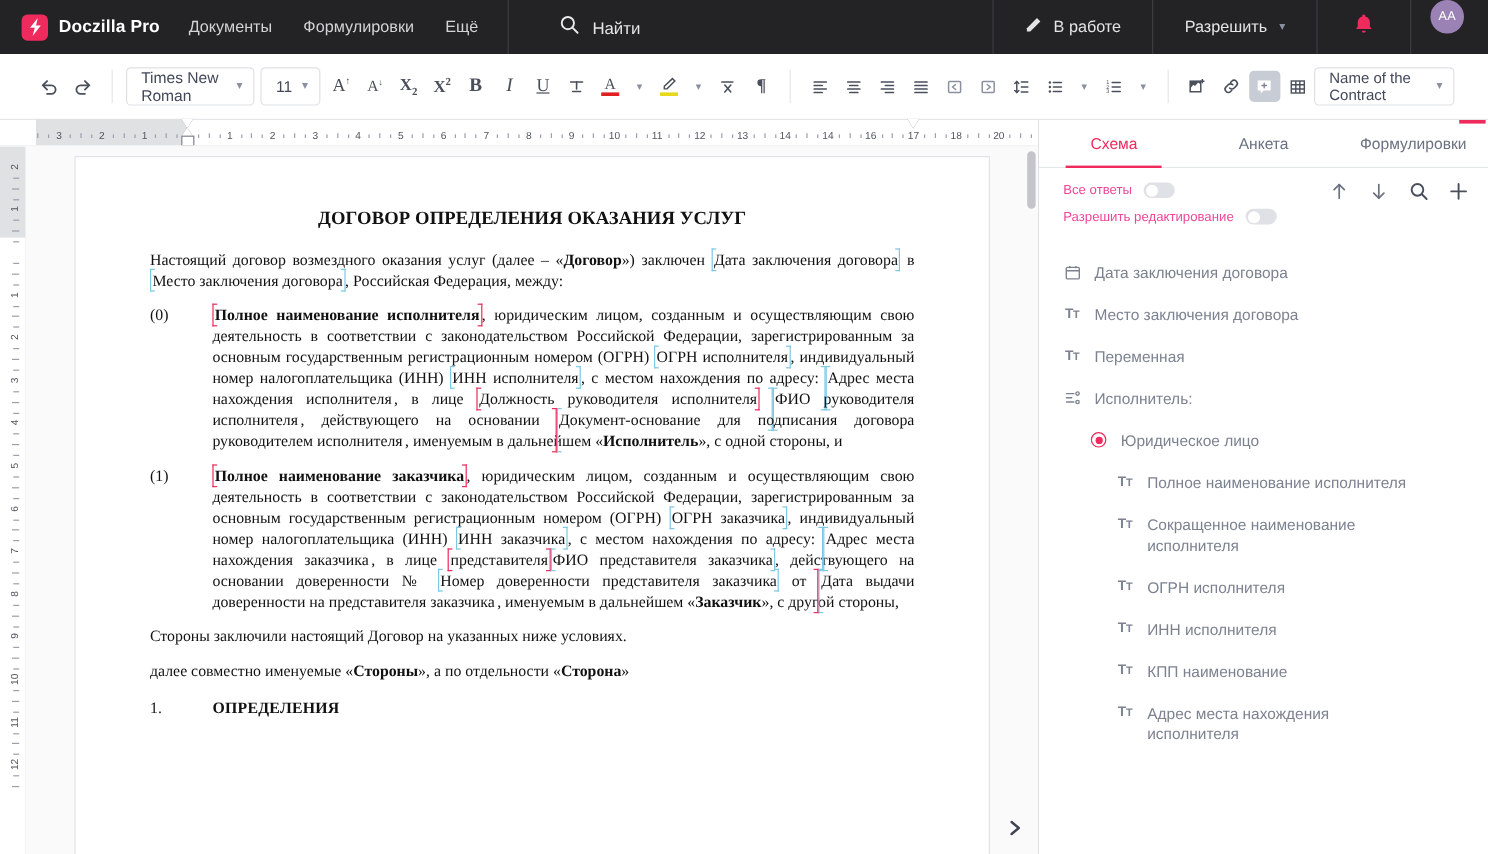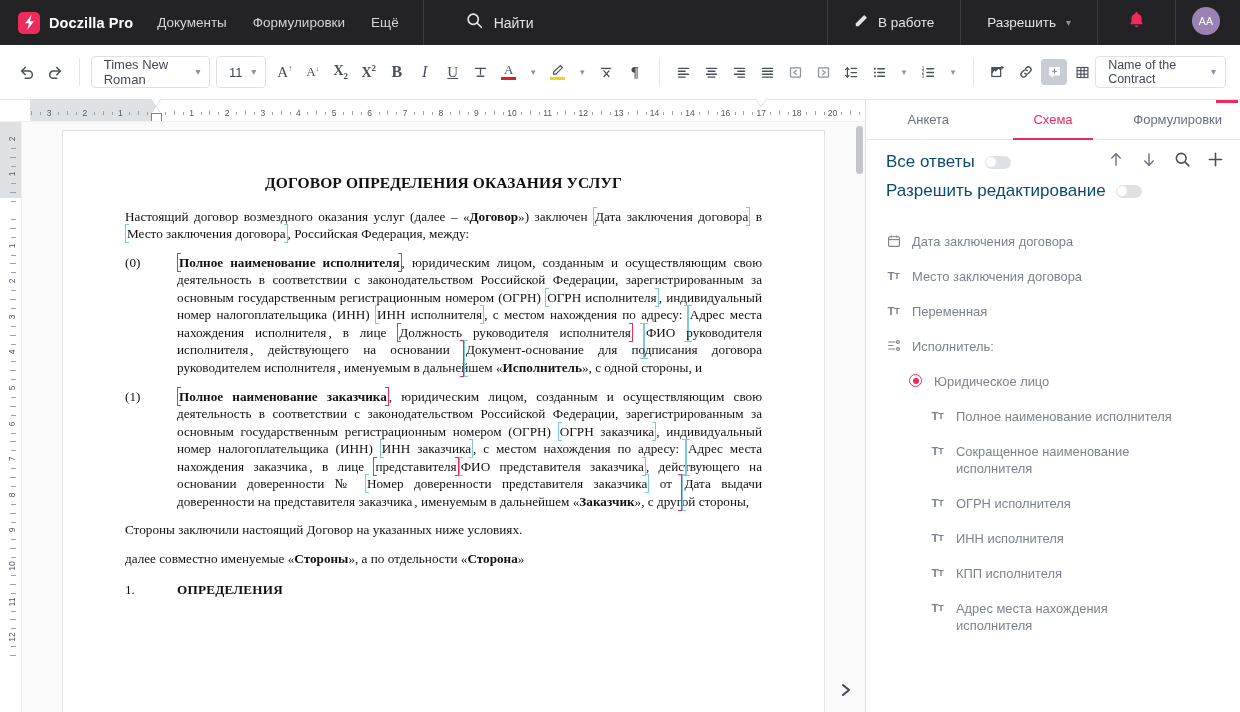--- a/index.html
+++ b/index.html
@@ -36,32 +36,32 @@
     display: flex; align-items: center; gap: 11px;
     padding: 0 20px; margin-left: 22px; min-width: 210px; cursor: pointer;
   }
   .search-area .lbl { font-size: 14px; color: #e4e4e6; }
   .topbar-spacer { flex: 1; }
   .tb-item {
     display: flex; align-items: center; gap: 10px;
     padding: 0 26px; cursor: pointer; font-size: 13.5px; color: #e4e4e6;
   }
   .bell-wrap { padding: 0 30px; display:flex; align-items:center; cursor:pointer; }
-  .avatar-wrap { padding: 0 20px 4px 16px; display:flex; align-items:center; }
+  .avatar-wrap { padding: 0 20px 4px 16px; display:flex; }
   .avatar {
     width: 28px; height: 28px; border-radius: 50%;
     background: #9a83b4; color: #fff; font-size: 10.5px;
     display: flex; align-items: center; justify-content: center;
     letter-spacing: .3px; cursor: pointer;
   }
 
   
   .toolbar {
     height: 55px; background: #fff; border-bottom: 1px solid #e4e6ea;
-    display: flex; align-items: center; padding: 0 14px; gap: 0;
+    display: flex; align-items: center; padding: 0 28px; gap: 0;
   }
   .tgroup { display: flex; align-items: center; gap: 2px; }
   .tdiv { width: 1px; height: 28px; background: #e4e6ea; margin: 0 11px; }
   .ibtn {
     width: 26px; height: 26px; border-radius: 4px;
     display: flex; align-items: center; justify-content: center;
     cursor: pointer; color: #4a4f5c; font-size: 14px;
     flex-shrink: 0;
   }
   .ibtn.wide { width: 19px; }
@@ -207,21 +207,21 @@
     flex: 1; display: flex; align-items: center; justify-content: center;
     font-size: 13px; color: #6b7180; cursor: pointer; position: relative;
   }
   .tab.active { color: #ef2a5c; }
   .tab.active::after {
     content:""; position: absolute; left: 18%; right: 18%; bottom: -1px;
     height: 2.5px; background: #ef2a5c;
   }
   .panel-ctrls { padding: 12px 16px 4px 20px; }
   .ctrl-row { display:flex; align-items:center; gap: 10px; margin-bottom: 9px; }
-  .ctrl-label { font-size: 17px; color: #0c4a6e; }
+  .ctrl-label { font-size: 11px; color: #ec4899; }
   .toggle {
     width: 26px; height: 13px; border-radius: 7px; background: #dfe1e6;
     position: relative; cursor: pointer; flex-shrink: 0;
   }
   .toggle::after {
     content:""; position: absolute; left: 1.5px; top: 1.5px;
     width: 10px; height: 10px; border-radius: 50%; background: #fff;
   }
   .panel-actions {
     position: absolute; right: 14px; top: 48px; display: flex;
@@ -730,22 +730,22 @@
             <polyline points="4,3 10,8 4,13"></polyline>
           </svg>
         </div>
       </div>
     </div>
   </div>
 
   <div class="rpanel">
     <div class="red-tickmark"></div>
     <div class="tabs">
+      <div class="tab active">Схема</div>
       <div class="tab">Анкета</div>
-      <div class="tab active">Схема</div>
       <div class="tab">Формулировки</div>
     </div>
 
     <div class="panel-actions">
       <div class="pa-btn">
         <svg width="16" height="17" viewBox="0 0 16 18" fill="none" stroke="#6b7180" stroke-width="1.5" stroke-linecap="round" stroke-linejoin="round">
           <line x1="8" y1="15" x2="8" y2="3"></line>
             <polyline points="3.5,7.5 8,3 12.5,7.5"></polyline>
         </svg>
       </div>
@@ -839,21 +839,21 @@
         <span>ОГРН исполнителя</span>
       </div>
 
       <div class="tnode lvl2">
         <span class="ticon tt-glyph">T<span style="font-size:9px">T</span></span>
         <span>ИНН исполнителя</span>
       </div>
 
       <div class="tnode lvl2">
         <span class="ticon tt-glyph">T<span style="font-size:9px">T</span></span>
-        <span>КПП исполнителя</span>
+        <span>КПП наименование</span>
       </div>
 
       <div class="tnode lvl2">
         <span class="ticon tt-glyph">T<span style="font-size:9px">T</span></span>
         <span style="max-width:185px">Адрес места нахождения исполнителя</span>
       </div>
 
     </div>
   </div>
 </div>

